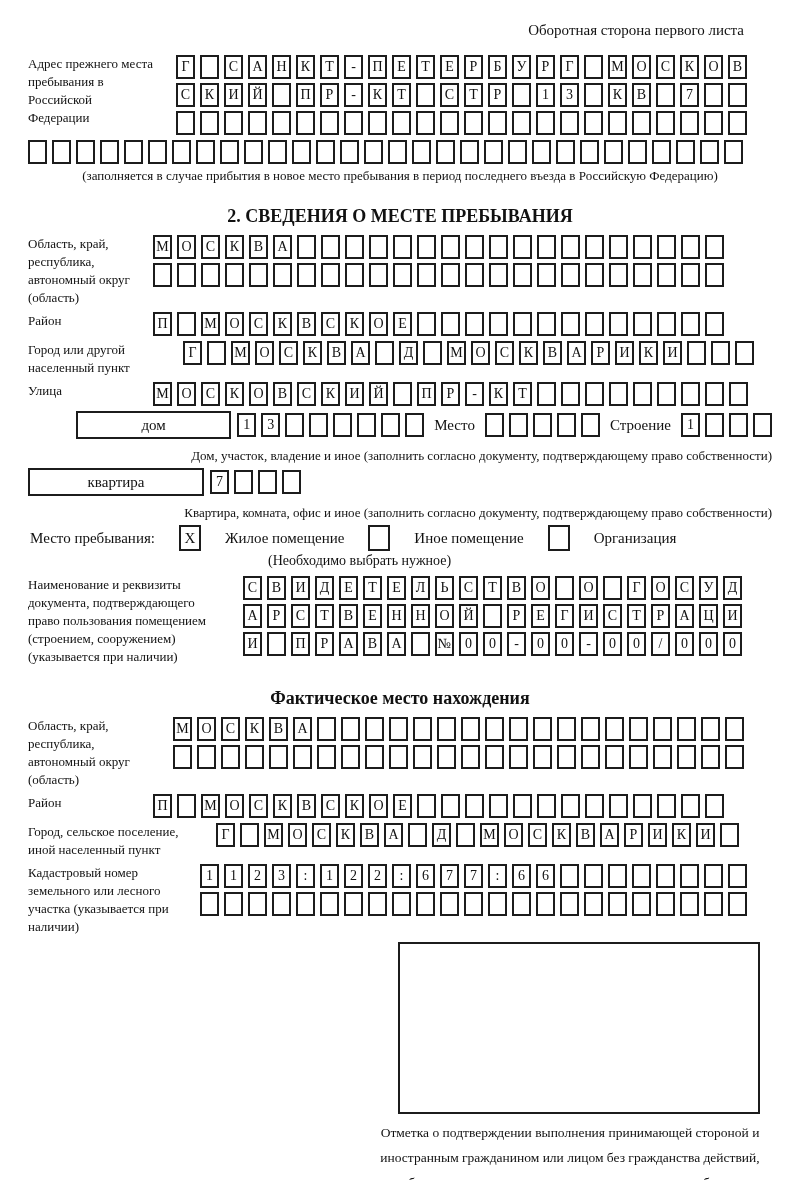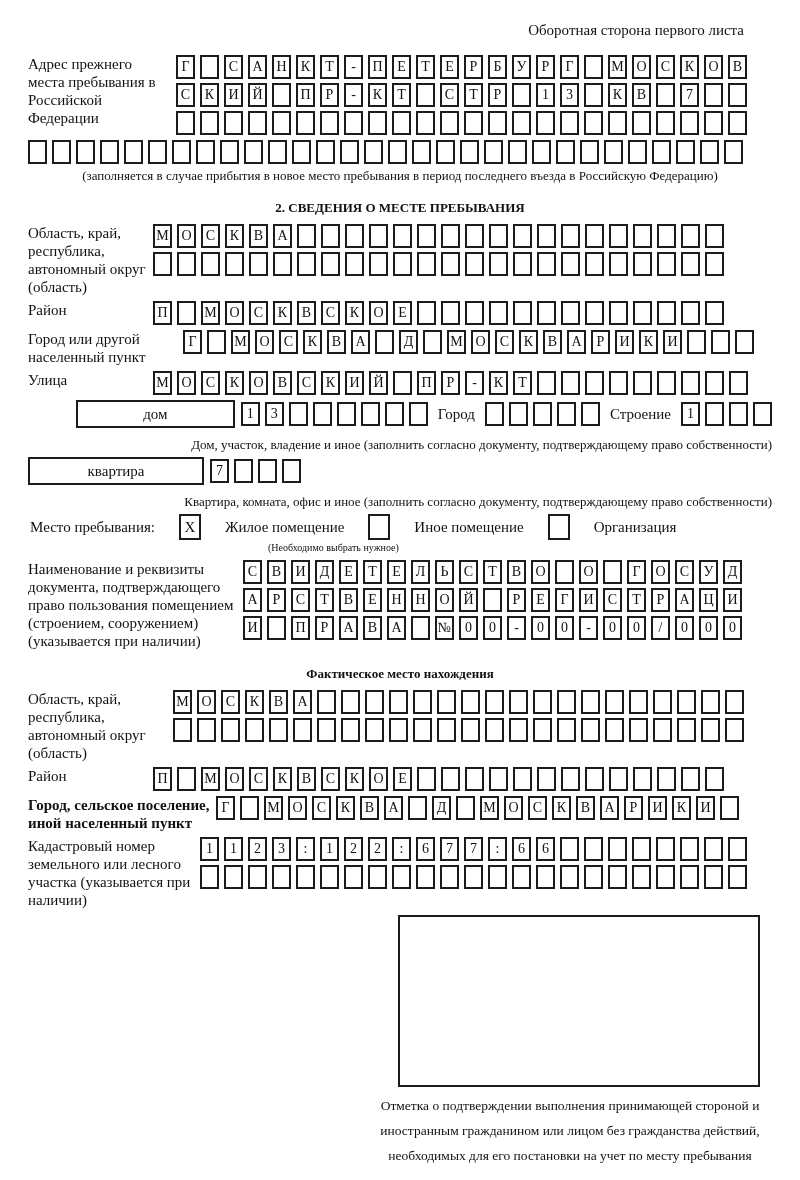--- a/index.html
+++ b/index.html
@@ -7,53 +7,53 @@
   body {
     width:800px; min-height:1180px;
     font-family:"Liberation Serif","DejaVu Serif",serif;
     color:#111;
   }
   .page { padding:14px 28px 10px 28px; }
 
   .header-note { text-align:right; font-size:15px; padding-right:28px; margin-bottom:16px;margin-top:8px; }
 
   .field { display:flex; align-items:flex-start; margin-bottom:5px; }
-  .field-label { font-size:15px; line-height:18px; padding-right:4px; flex:0 0 auto; }
+  .field-label { font-size:13px; line-height:18px; padding-right:22px; flex:0 0 auto; }
   .w148 { width:148px; } .w125 { width:125px; } .w155 { width:155px; }
-  .w215 { width:215px; } .w145 { width:145px; } .w188 { width:188px;font-weight:bold; } .w172 { width:172px; }
+  .w215 { width:215px; } .w145 { width:145px; } .w188 { width:188px; } .w172 { width:172px; }
 
   .rows { display:flex; flex-direction:column; gap:4px; }
   .boxrow { display:flex; gap:5px; }
   .box {
     flex:0 0 19px; width:19px; height:24px;
     border:2px solid #1c1c1c; background:#fff;
     display:flex; align-items:center; justify-content:center;
     font-size:14px; line-height:1;
   }
   .fullrow { margin:5px 0 3px 0; }
 
   .caption { font-size:13px; line-height:17px; text-align:center; margin-bottom:5px; }
   .caption-left { text-align:right; margin:8px 0 4px 4px; }
 
-  .sec-title { font-size:13px; font-weight:bold; text-align:center; margin:16px 0 8px 0; }
+  .sec-title { font-size:18px; font-weight:bold; text-align:center; margin:22px 0 8px 0; }
 
   .houserow { display:flex; align-items:center; gap:6px; margin:2px 0 3px 0; }
   .widebox {
     border:2px solid #1c1c1c; height:28px;
     display:flex; align-items:center; justify-content:center; font-size:15px;
   }
   .wb-dom { width:168px;margin-left:48px; } .wb-kv { width:176px; }
   .inline-lbl { font-size:15px; padding:0 4px; }
 
   .stayrow { display:flex; align-items:center; gap:24px; font-size:15px; margin:4px 0 2px 2px; }
   .checkbox {
     flex:0 0 22px; width:22px; height:26px; border:2px solid #1c1c1c;
     display:flex; align-items:center; justify-content:center; font-size:15px;
   }
-  .stay-note { font-size:10px; margin:0 0 7px 240px; }
+  .stay-note { font-size:14px; margin:0 0 7px 240px; }
 
   .actual-cap { font-size:13.5px; line-height:19px; text-align:center; }
   .actual-caps-wrap { margin-bottom:6px; }
 
   .stamp-box {
     width:362px; height:172px; border:2px solid #1c1c1c;
     margin:6px 0 6px 370px; background:#fff;
   }
   .stamp-caption {
     width:420px; margin-left:332px; text-align:center;
@@ -340,21 +340,21 @@
     <div class="boxrow">
         <span class="box">1</span>
         <span class="box">3</span>
         <span class="box"></span>
         <span class="box"></span>
         <span class="box"></span>
         <span class="box"></span>
         <span class="box"></span>
         <span class="box"></span>
       </div>
-    <div class="inline-lbl">Город</div>
+    <div class="inline-lbl">Место</div>
     <div class="boxrow">
         <span class="box"></span>
         <span class="box"></span>
         <span class="box"></span>
         <span class="box"></span>
         <span class="box"></span>
       </div>
     <div class="inline-lbl">Строение</div>
     <div class="boxrow">
         <span class="box">1</span>

